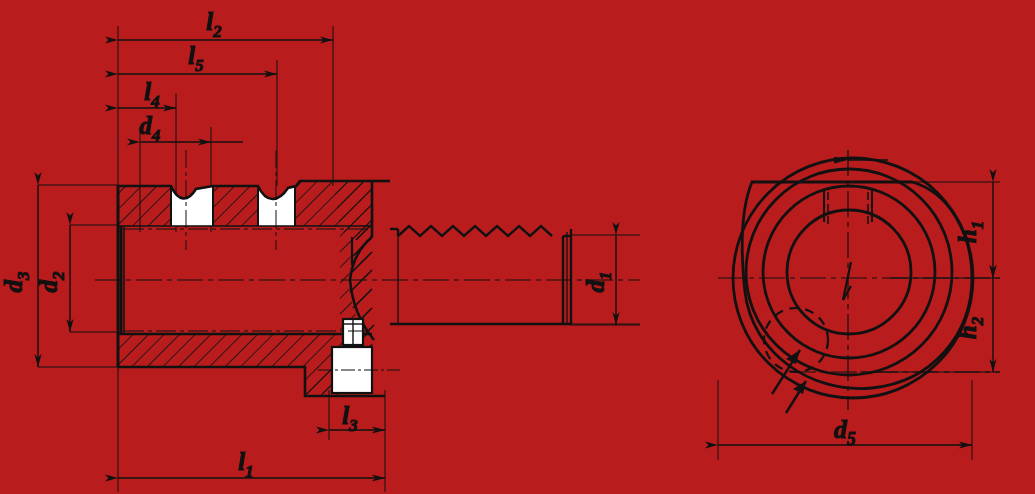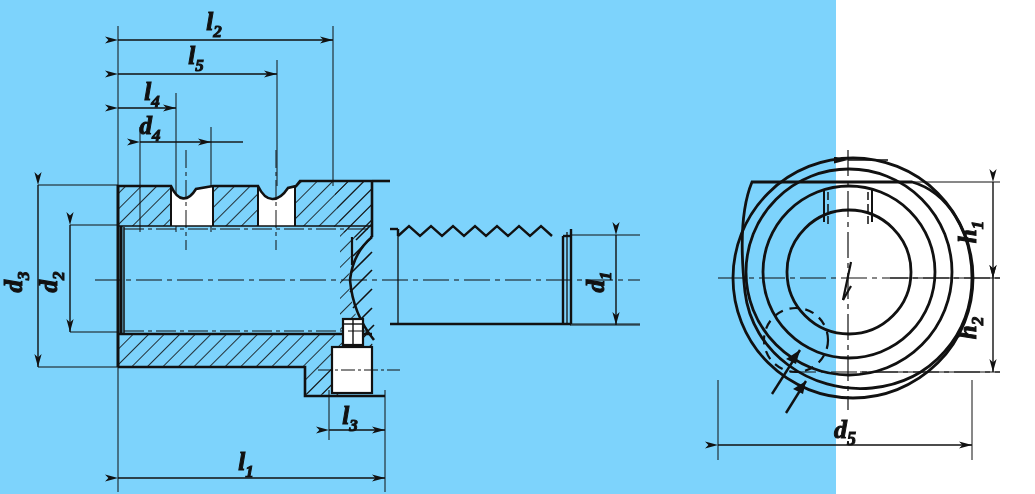--- a/index.html
+++ b/index.html
@@ -5,22 +5,22 @@
 <style>
   html,body{margin:0;padding:0;background:#ffffff;}
   body{
     font-family:"Liberation Serif", serif;
     width:1035px;height:494px;
     overflow:hidden;
     position:relative;
   }
   #stage{
     position:relative;
-    width:836px;height:494px;
-    background:#7dd3fc;
+    width:1035px;height:494px;
+    background:#b91c1c;
   }
   svg#drawing{
     position:absolute;left:0;top:0;
     width:1035px;height:494px;
     display:block;
   }
   .dim-label{
     font-family:"Liberation Serif", serif;
     font-style:italic;
     font-weight:bold;

